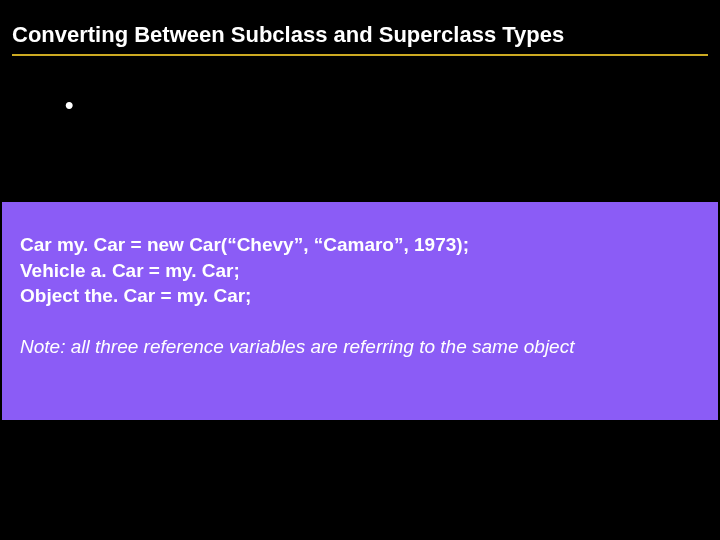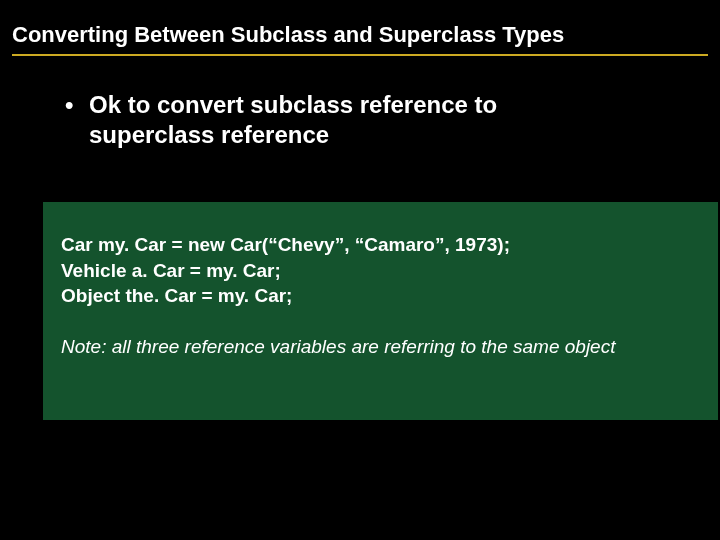--- a/index.html
+++ b/index.html
@@ -45,25 +45,24 @@
   .bullets .marker {
     width: 24px;
     flex: 0 0 24px;
   }
   .code-box {
     position: absolute;
     left: 2px;
     right: 2px;
     top: 202px;
     height: 218px;
-    background: #14532d;
+    background: #8b5cf6;
     box-sizing: border-box;
     padding: 30px 18px 18px 18px;
     color: #fff;
-    margin-left: 41px;
   }
   .code-lines {
     font-family: Verdana, Arial, sans-serif;
     font-weight: bold;
     font-size: 19px;
     line-height: 1.35;
     white-space: pre;
   }
   .note {
     font-family: Verdana, Arial, sans-serif;
@@ -81,24 +80,20 @@
 <div class="slide">
 
   <div class="title-wrap">
     <div class="title">Converting Between Subclass and Superclass Types</div>
     <hr class="title-rule">
   </div>
 
   <div class="bullets">
     <div class="row">
       <div class="marker">•</div>
-      <div>
-        <span>Ok to convert subclass reference to</span><br>
-        <span>superclass reference</span>
-      </div>
     </div>
   </div>
 
   <div class="code-box">
     <div class="code-lines"><span>Car my. Car = new Car(“Chevy”, “Camaro”, 1973);</span>
 <span>Vehicle a. Car = my. Car;</span>
 <span>Object the. Car = my. Car;</span></div>
     <div class="note">Note:  all three reference variables are referring to the same object</div>
   </div>
 

